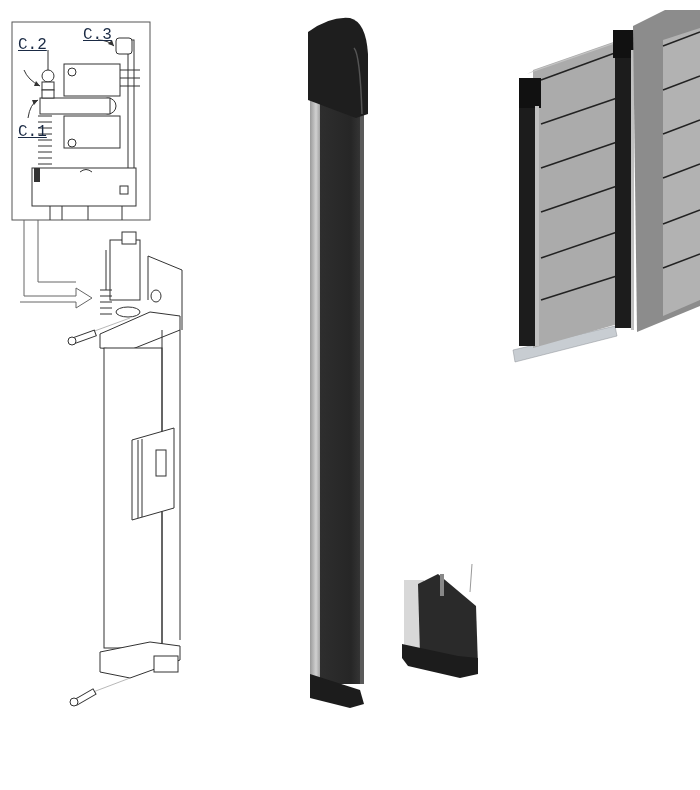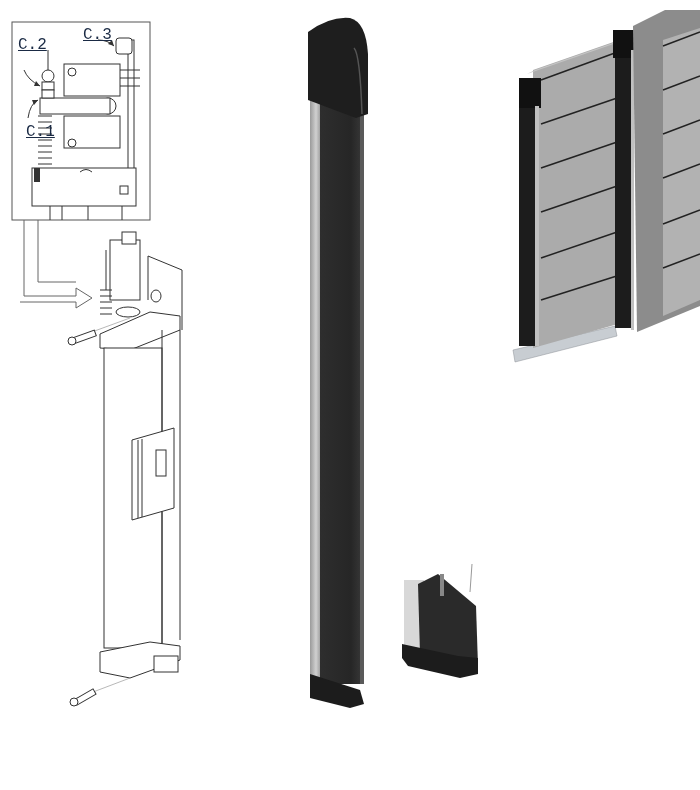--- a/index.html
+++ b/index.html
@@ -86,21 +86,21 @@
     <path d="M100 652 L150 642 L180 646 L180 660 L130 678 L100 672 Z" fill="#fff" stroke="#333"></path>
     <rect x="154" y="656" width="24" height="16" fill="#fff" stroke="#333"></rect>
 
     <line x1="72" y1="700" x2="130" y2="678" stroke="#999" stroke-width="0.7"></line>
     <rect x="74" y="694" width="22" height="6" transform="rotate(-30 85 697)" fill="#fff" stroke="#333"></rect>
     <circle cx="74" cy="702" r="4" fill="#fff" stroke="#333"></circle>
   </svg>
 
   <span class="label" style="left:83px;top:26px">C.3</span>
   <span class="label" style="left:18px;top:36px">C.2</span>
-  <span class="label" style="left:26px;top:123px">C.1</span>
+  <span class="label" style="left:18px;top:123px">C.1</span>
 </div>
 
 <div>
   <svg class="abs" style="left:300px;top:14px" width="80" height="700">
     <defs>
       <linearGradient id="alu" x1="0" x2="1">
         <stop offset="0" stop-color="#9a9a9a"></stop>
         <stop offset="0.5" stop-color="#d0d0d0"></stop>
         <stop offset="1" stop-color="#8c8c8c"></stop>
       </linearGradient>

